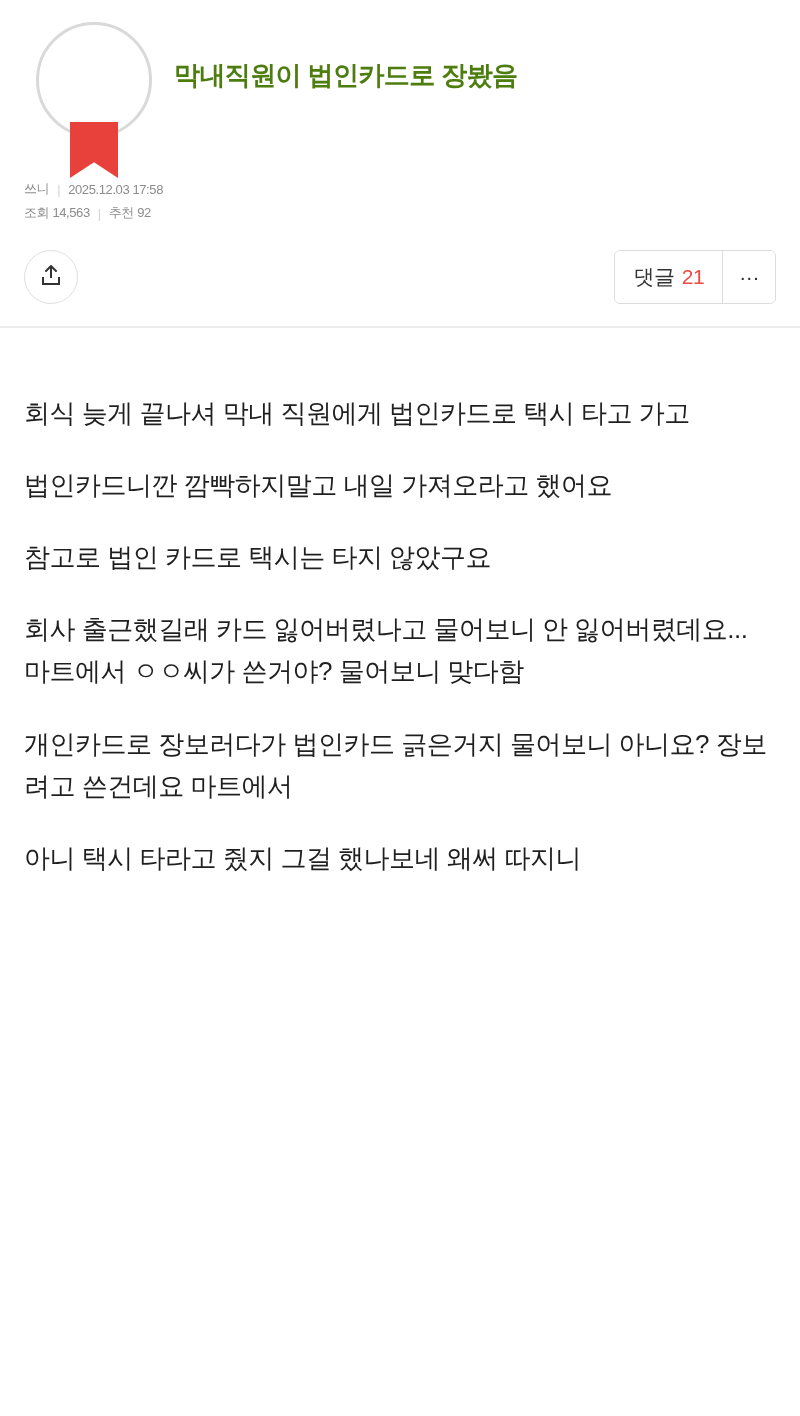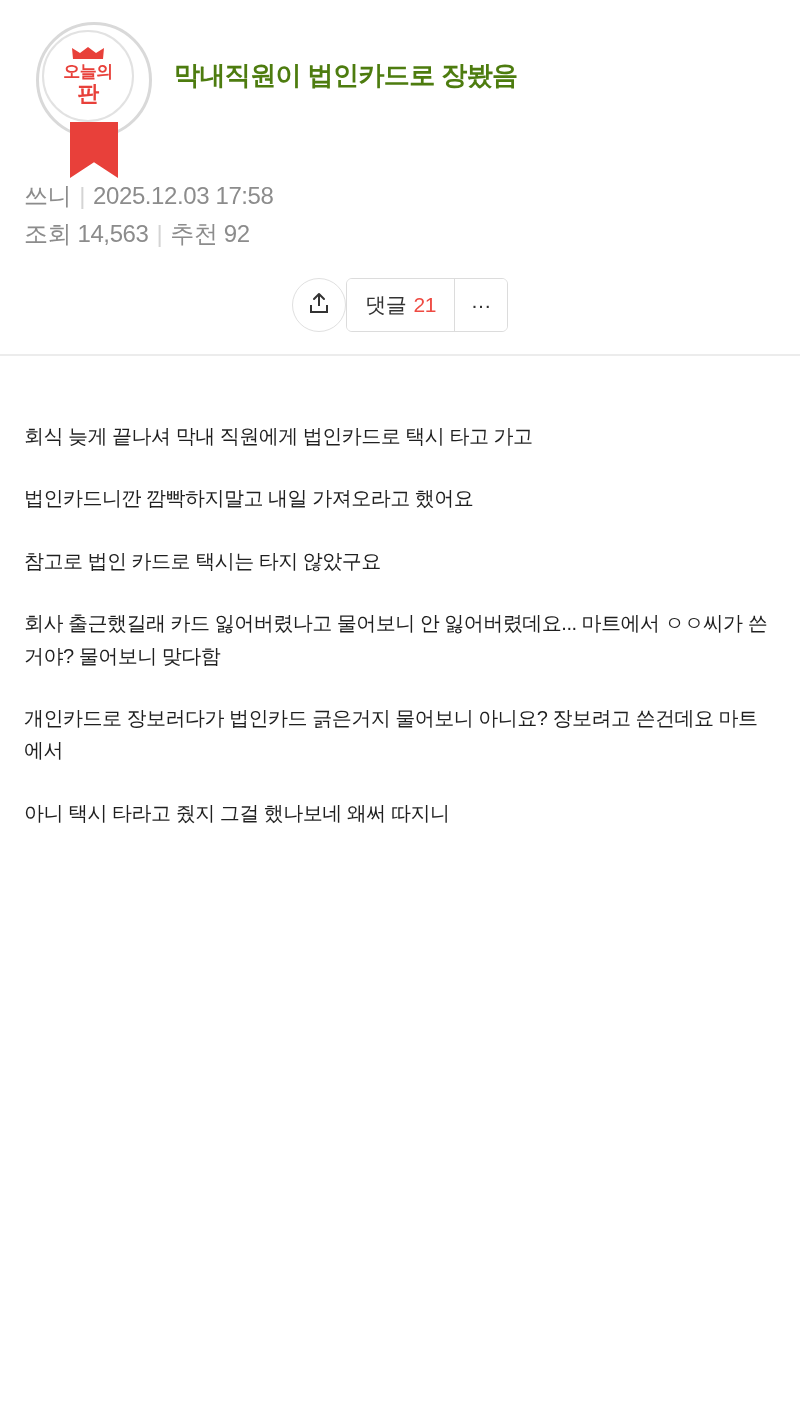--- a/index.html
+++ b/index.html
@@ -103,37 +103,37 @@
     color: #4d7c0f;
     line-height: 1.35;
     letter-spacing: -0.6px;
     padding-top: 40px;
   }
 
   
   .meta {
     padding: 2px 24px 0 24px;
     color: #8c8c8c;
-    font-size: 24px;
+    font-size: 13px;
     letter-spacing: -0.4px;
   }
   .meta-line {
     margin-bottom: 6px;
     display: flex;
     align-items: center;
     gap: 8px;
   }
   .meta-sep { color: #d4d4d4; }
   .meta-author { color: #8c8c8c; }
 
   
   .actions {
     display: flex;
     align-items: center;
-    justify-content: center;
+    justify-content: space-between;
     padding: 22px 24px 22px 24px;
   }
   .share-btn {
     width: 54px;
     height: 54px;
     border-radius: 50%;
     border: 1px solid #e0e0e0;
     background: #ffffff;
     display: flex;
     align-items: center;
@@ -170,44 +170,35 @@
 
   .divider {
     height: 2px;
     background: #ececec;
     width: 100%;
   }
 
   
   .post-body {
     padding: 34px 24px 0 24px;
-    font-size: 20px;
+    font-size: 26px;
     line-height: 1.62;
     color: #1f1f1f;
     letter-spacing: -0.5px;
   }
   .para { margin: 0 0 30px 0; }
 </style>
 </head>
 <body>
 
 <div class="post-header">
   <div class="title-row">
 
     <div class="badge">
       <div class="badge-seal"></div>
-      <div class="badge-inner">
-        <span class="crown">
-          <svg width="34" height="14" viewBox="0 0 34 14">
-            <path d="M2 13 L1 2 L9 7 L17 1 L25 7 L33 2 L32 13 Z" fill="#e8403a"></path>
-          </svg>
-        </span>
-        <span class="badge-line1">오늘의</span>
-        <span class="badge-line2">판</span>
-      </div>
       <div class="ribbon"></div>
     </div>
 
     <div class="post-title">막내직원이 법인카드로 장봤음</div>
   </div>
 </div>
 
 <div class="meta">
   <div class="meta-line">
     <span class="meta-author">쓰니</span>

